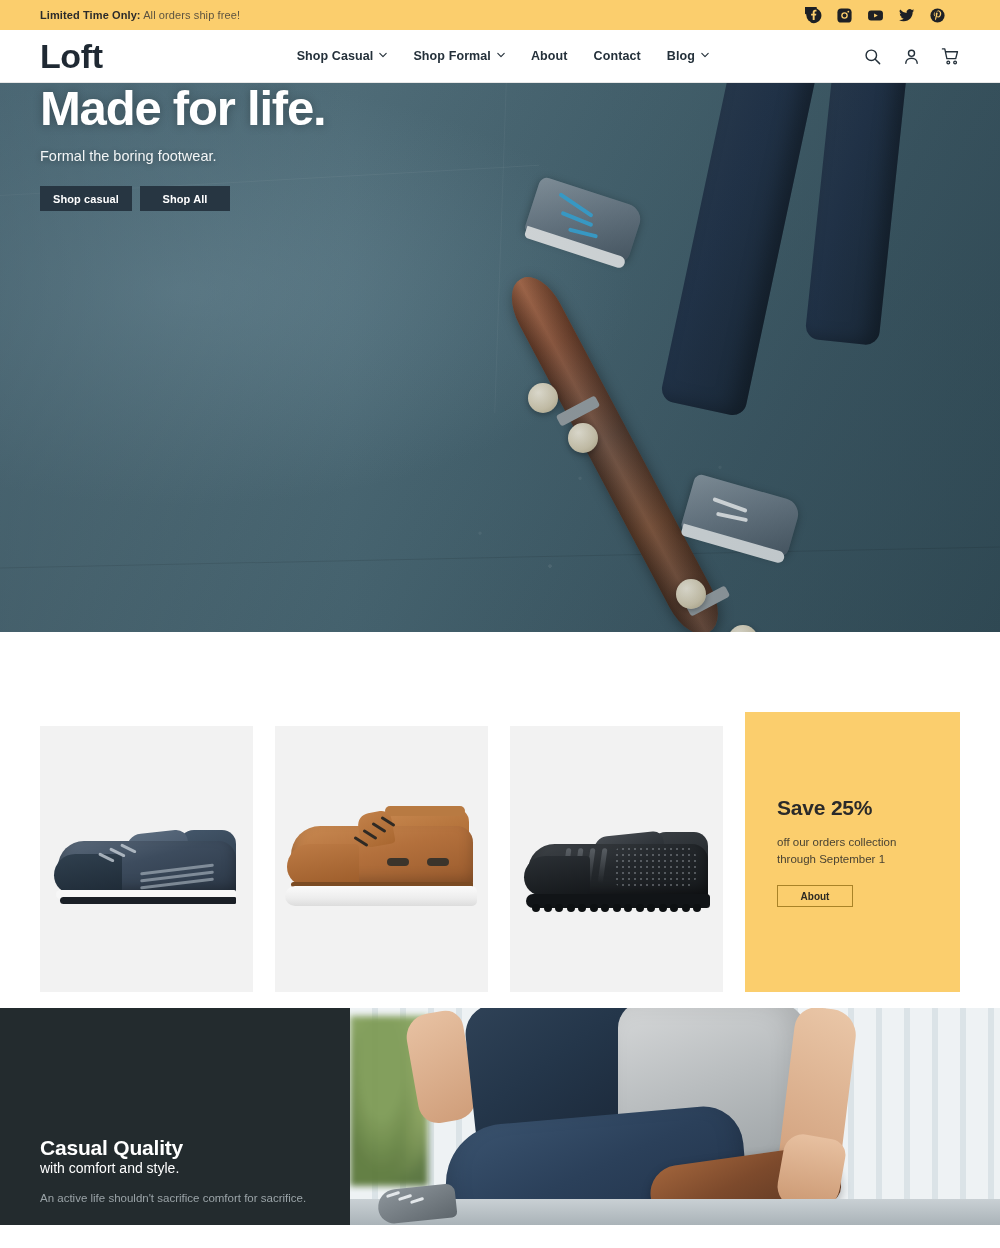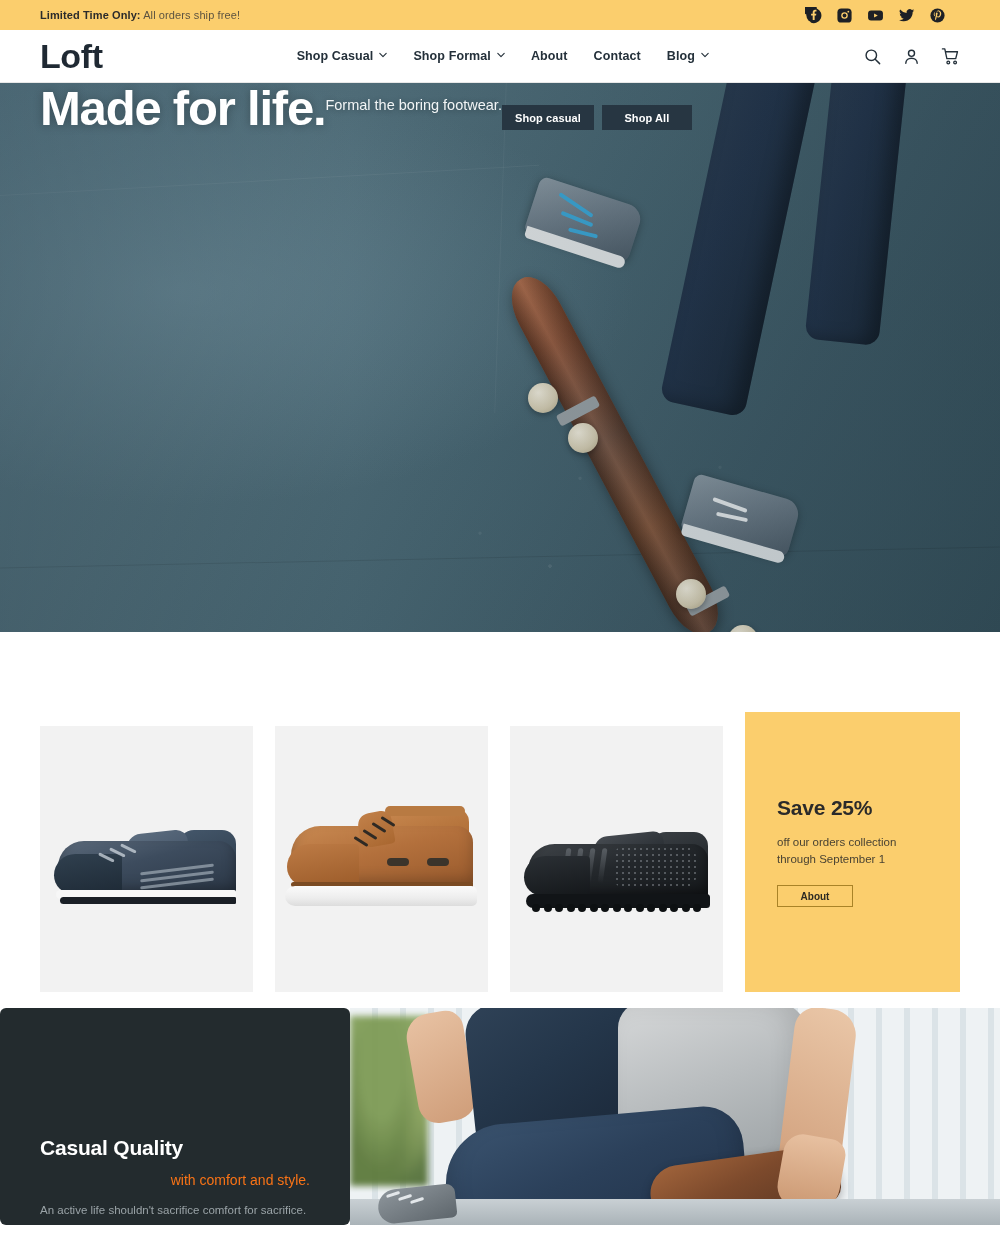--- a/index.html
+++ b/index.html
@@ -193,21 +193,21 @@
   .w-a { left: 528px; top: 300px; }
   .w-b { left: 568px; top: 340px; }
   .w-c { left: 676px; top: 496px; }
   .w-d { left: 728px; top: 542px; }
 
   .hero-inner {
     position: absolute;
     left: 40px; top: 0;
     height: 100%;
     display: flex;
-    flex-direction: row;
+    flex-direction: column;
     justify-content: flex-start;
     z-index: 5;
   }
   .hero-title {
     font-size: 49px;
     font-weight: bold;
     color: #ffffff;
     letter-spacing: -1.2px;
     line-height: 1.05;
     text-shadow: 0 1px 10px rgba(0,0,0,.28);
@@ -499,33 +499,30 @@
     display: flex;
     height: 217px;
     margin-top: 16px;
   }
   .feature-left {
     width: 350px;
     background: #232b2e;
     padding: 128px 40px 0 40px;
     flex: none;
     overflow: hidden;
-    border-radius: 6px;
   }
   .feature-title {
     font-size: 21px;
     font-weight: bold;
     color: #ffffff;
     letter-spacing: -.2px;
   }
   .feature-sub {
-    margin-top: 12px;
     font-size: 14px;
-    color: #f97316;
-    text-align: right;
+    color: #ffffff;
   }
   .feature-body {
     margin-top: 14px;
     font-size: 11.5px;
     line-height: 1.5;
     color: #9aa3a7;
   }
   .feature-right {
     flex: 1;
     position: relative;

